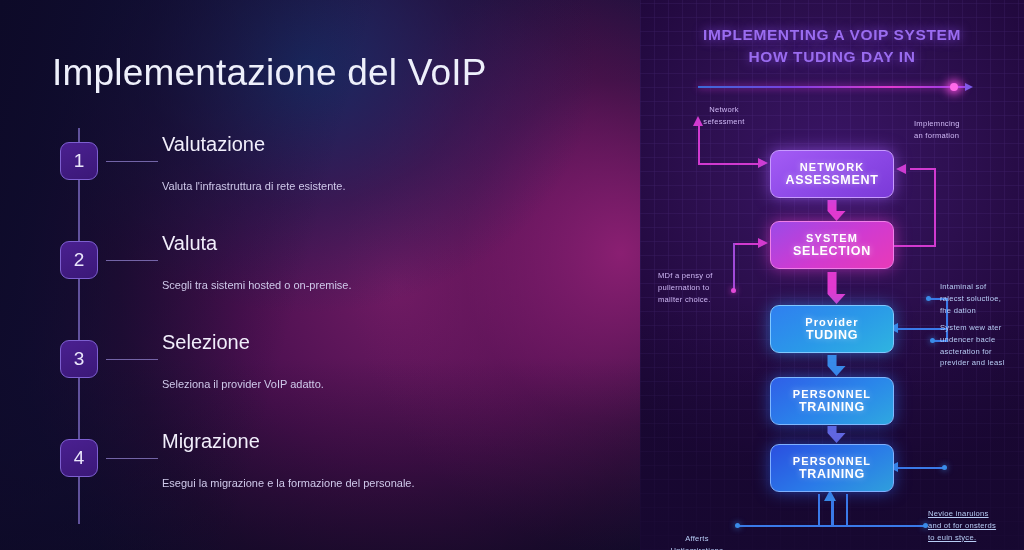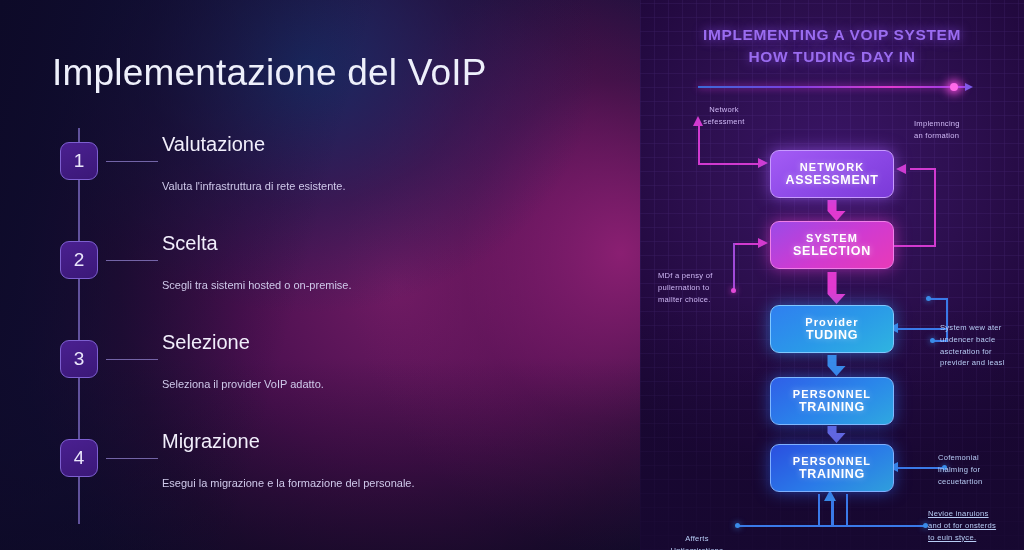--- a/index.html
+++ b/index.html
@@ -167,21 +167,21 @@
           <div class="tl-body">
             <div class="tl-title">Valutazione</div>
             <div class="tl-desc">Valuta l'infrastruttura di rete esistente.</div>
           </div>
         </div>
 
         <div class="tl-step">
           <div class="tl-badge">2</div>
           <div class="tl-connector"></div>
           <div class="tl-body">
-            <div class="tl-title">Scelta</div>
+            <div class="tl-title">Valuta</div>
             <div class="tl-desc">Scegli tra sistemi hosted o on-premise.</div>
           </div>
         </div>
 
         <div class="tl-step">
           <div class="tl-badge">3</div>
           <div class="tl-connector"></div>
           <div class="tl-body">
             <div class="tl-title">Selezione</div>
             <div class="tl-desc">Seleziona il provider VoIP adatto.</div>
@@ -283,19 +283,19 @@
         <span class="l2">TRAINING</span>
       </div>
       <div class="fbox fb-5">
         <span class="l1">PERSONNEL</span>
         <span class="l2">TRAINING</span>
       </div>
 
       <div class="anno" style="left:44px; top:104px; width:80px; text-align:center;">Network<br>sefessment</div>
       <div class="anno" style="left:274px; top:118px; width:90px;">Implemncing<br>an formation</div>
       <div class="anno" style="left:18px; top:270px; width:80px;">MDf a pensy of<br>pullernation to<br>mailter choice.</div>
+      <div class="anno blue" style="left:300px; top:281px; width:82px;">Intaminal sof<br>ralecst soluctioe,<br>fhe dation</div>
       <div class="anno blue" style="left:300px; top:322px; width:84px;">System wew ater<br>undencer bacle<br>ascteration for<br>previder and leasl</div>
-      <div class="anno blue" style="left:298px; top:452px; width:82px;">Cofemonial<br>inalming for<br>cecuetartion</div>
       <div class="anno blue" style="left:16px; top:533px; width:82px; text-align:center;">Afferts<br>Untlagrirationa<br>iswiping wene</div>
       <div class="anno blue" style="left:288px; top:508px; width:94px;text-decoration:underline;">Nevioe inaruions<br>and ot for onsterds<br>to euin styce.</div>
     </div>
   </div>
 </div>
 
 </body></html>

